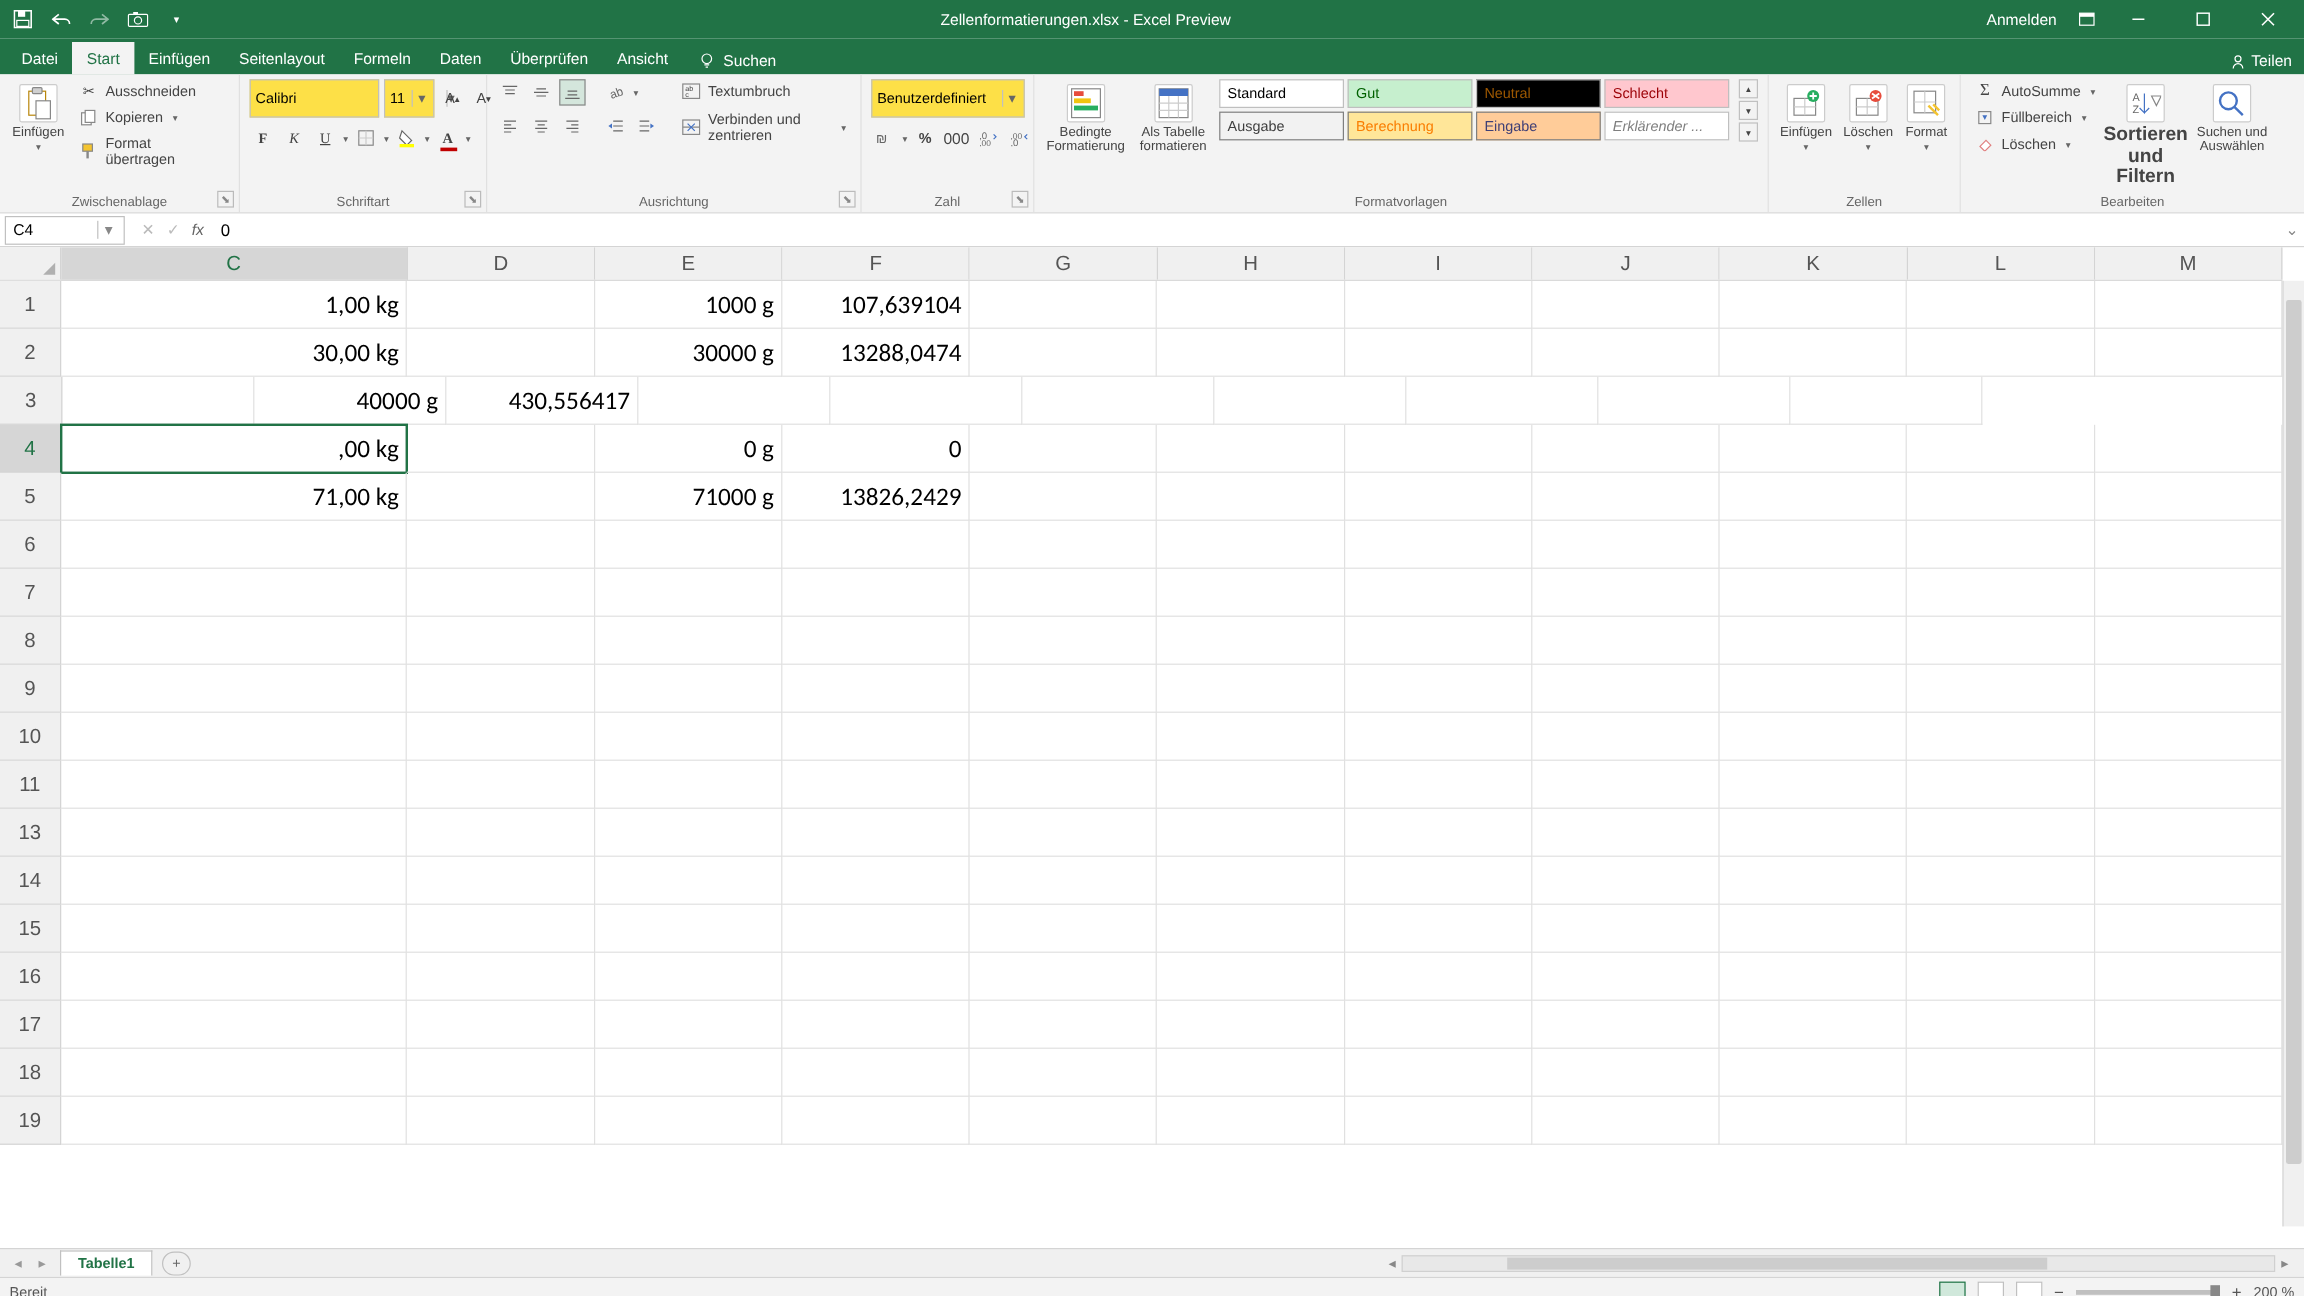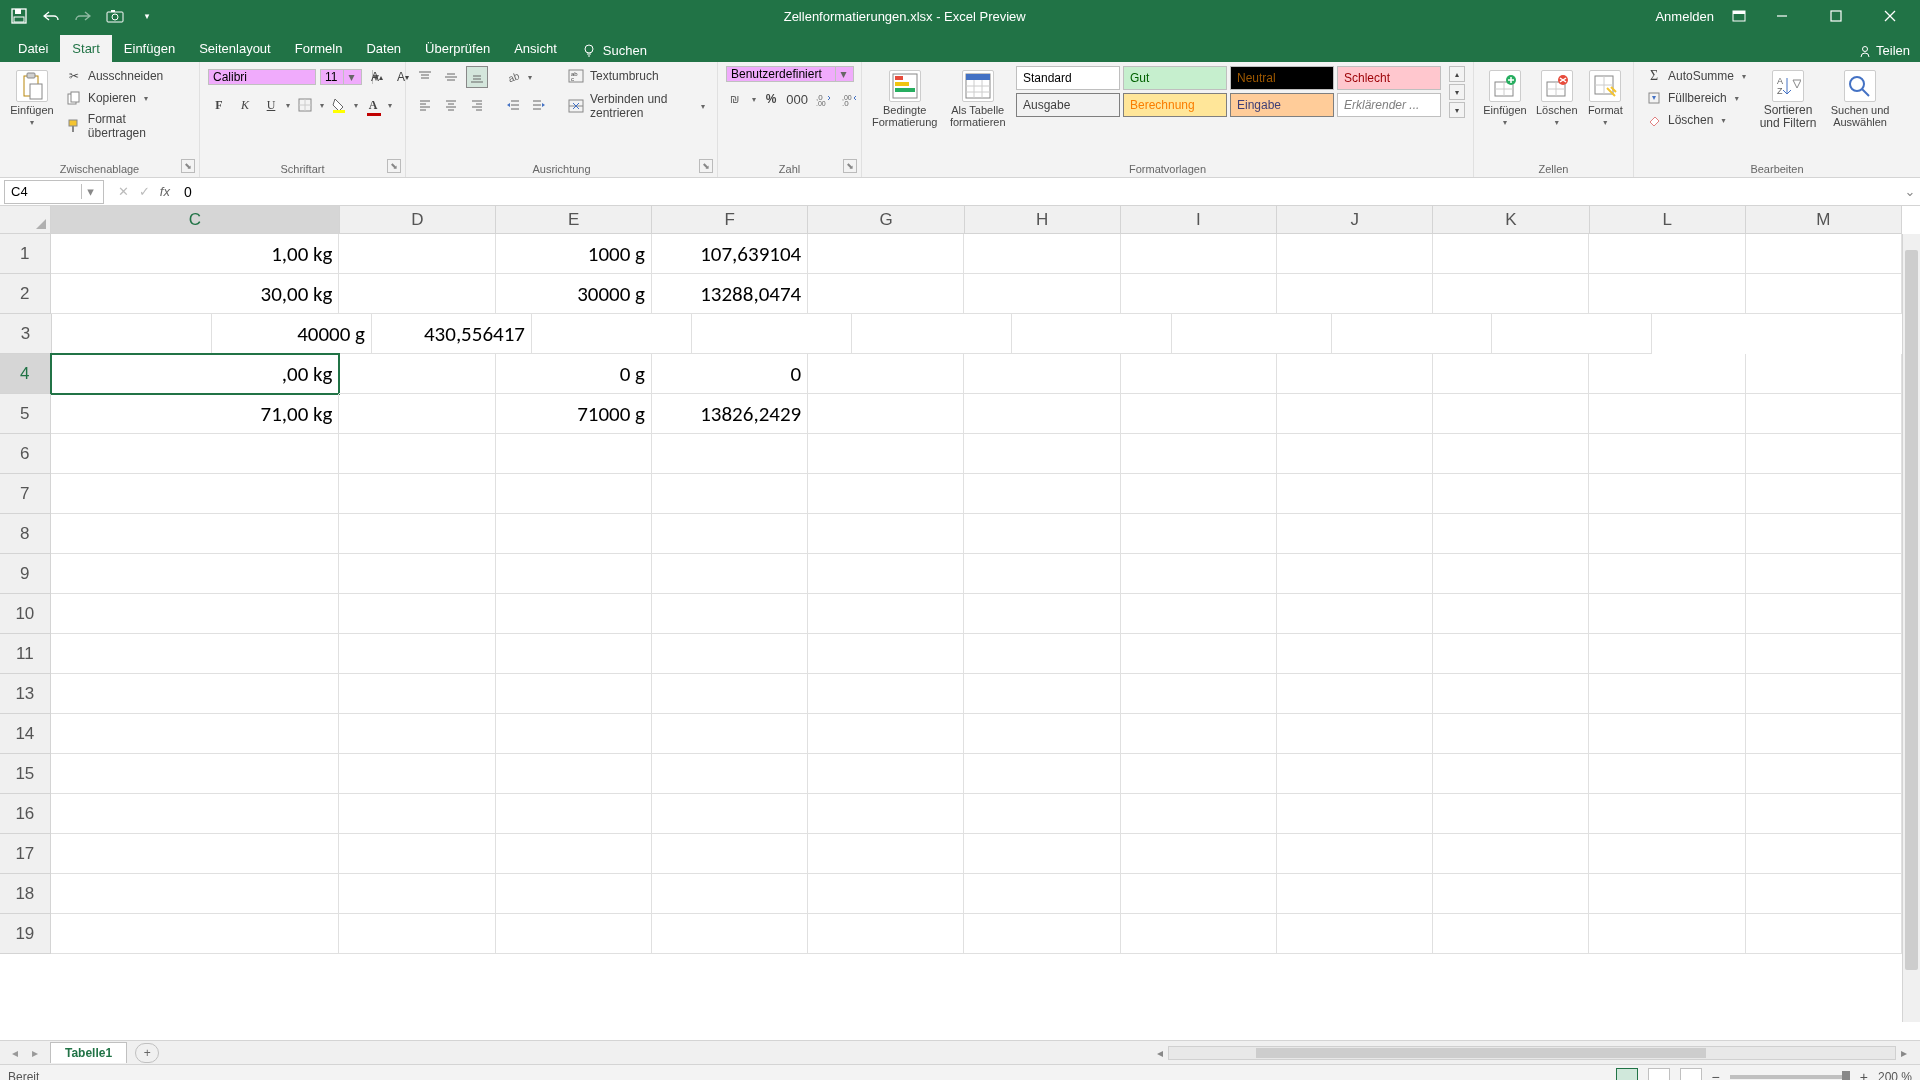--- a/index.html
+++ b/index.html
@@ -23,21 +23,21 @@
 .ribbon { height: 116px; background: #f3f3f3; border-bottom: 1px solid #d4d4d4; display: flex; font-size: 12px; color: #444; }
 .group { border-right: 1px solid #e0e0e0; padding: 4px 8px 2px 8px; display: flex; flex-direction: column; position: relative; }
 .group .body { flex: 1; display: flex; align-items: flex-start; gap: 6px; }
 .group .caption { text-align: center; font-size: 11px; color: #666; padding-top: 2px; }
 .col { display: flex; flex-direction: column; gap: 2px; }
 .row { display: flex; align-items: center; gap: 4px; }
 .bigbtn { width: 48px; display: flex; flex-direction: column; align-items: center; gap: 2px; font-size: 11px; text-align: center; padding: 4px 2px; }
 .bigbtn .glyph { width: 32px; height: 32px; background: #fff; border: 1px solid #ccc; border-radius: 2px; display: flex; align-items: center; justify-content: center; }
 .smallitem { display: flex; align-items: center; gap: 6px; font-size: 12px; padding: 2px 4px; }
 .smallitem .ic { width: 16px; height: 16px; display: flex; align-items: center; justify-content: center; }
-.combo { display: flex; align-items: center; border: 1px solid #c0c0c0; background: #f0abfc; height: 16px; font-size: 12px; }
+.combo { display: flex; align-items: center; border: 1px solid #c0c0c0; background: #fde047; height: 32px; font-size: 12px; }
 .combo input { border: none; outline: none; font-size: 12px; padding: 0 4px; background: transparent; }
 .combo .dd { width: 16px; text-align: center; border-left: 1px solid #c0c0c0; color: #666; }
 .iconbtn { width: 22px; height: 22px; border: 1px solid transparent; display: flex; align-items: center; justify-content: center; font-size: 12px; }
 .stylecell { width: 104px; height: 24px; border: 1px solid #bfbfbf; display: flex; align-items: center; padding: 0 6px; font-size: 12px; }
 .launcher { position: absolute; right: 4px; bottom: 4px; width: 14px; height: 14px; border: 1px solid #bbb; font-size: 9px; display: flex; align-items: center; justify-content: center; color: #888; }
 
 
 .fbar { height: 28px; border-bottom: 1px solid #d4d4d4; display: flex; align-items: center; font-size: 13px; background: #fff; }
 .namebox { width: 100px; height: 24px; border: 1px solid #c0c0c0; margin: 0 4px; display: flex; align-items: center; }
 .namebox input { border: none; outline: none; width: 76px; padding: 0 6px; font-size: 13px; }
@@ -529,21 +529,21 @@
       </div>
       <div class="bigbtn" style="width:64px;">
         <div class="glyph">
             <svg width="26" height="24">
               <text x="2" y="10" font-size="9" fill="#666">A</text>
               <text x="2" y="20" font-size="9" fill="#666">Z</text>
               <path d="M12 4 L12 20 L8 16 M12 20 L16 16" fill="none" stroke="#4472c4"></path>
               <path d="M18 6 L26 6 L22 14 Z" fill="none" stroke="#888"></path>
             </svg>
           </div>
-        <span style="font-size:12px;line-height:1.1;">Sortieren und Filtern</span>
+        <span style="font-size:16px;line-height:1.1;font-weight:bold;">Sortieren und Filtern</span>
       </div>
       <div class="bigbtn" style="width:68px;">
         <div class="glyph">
             <svg width="26" height="24">
               <circle cx="10" cy="10" r="7" fill="none" stroke="#4472c4" stroke-width="2"></circle>
               <line x1="15" y1="15" x2="22" y2="22" stroke="#4472c4" stroke-width="2"></line>
             </svg>
           </div>
         <span style="font-size:11px;line-height:1.1;">Suchen und Auswählen</span>
       </div>

